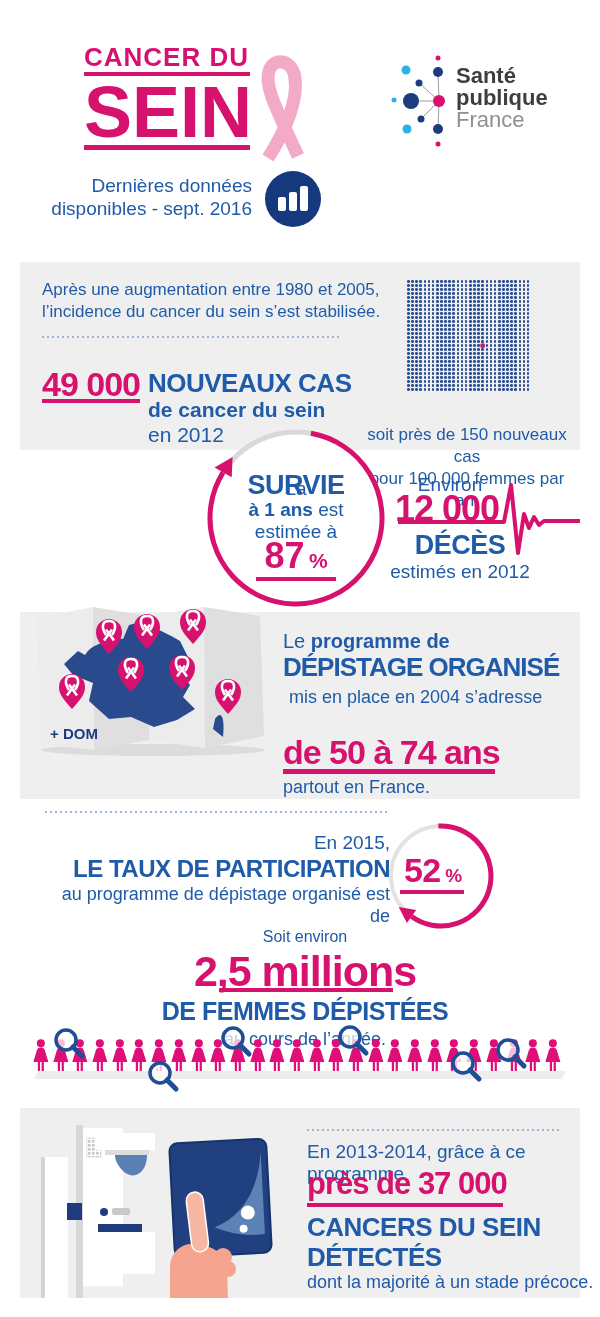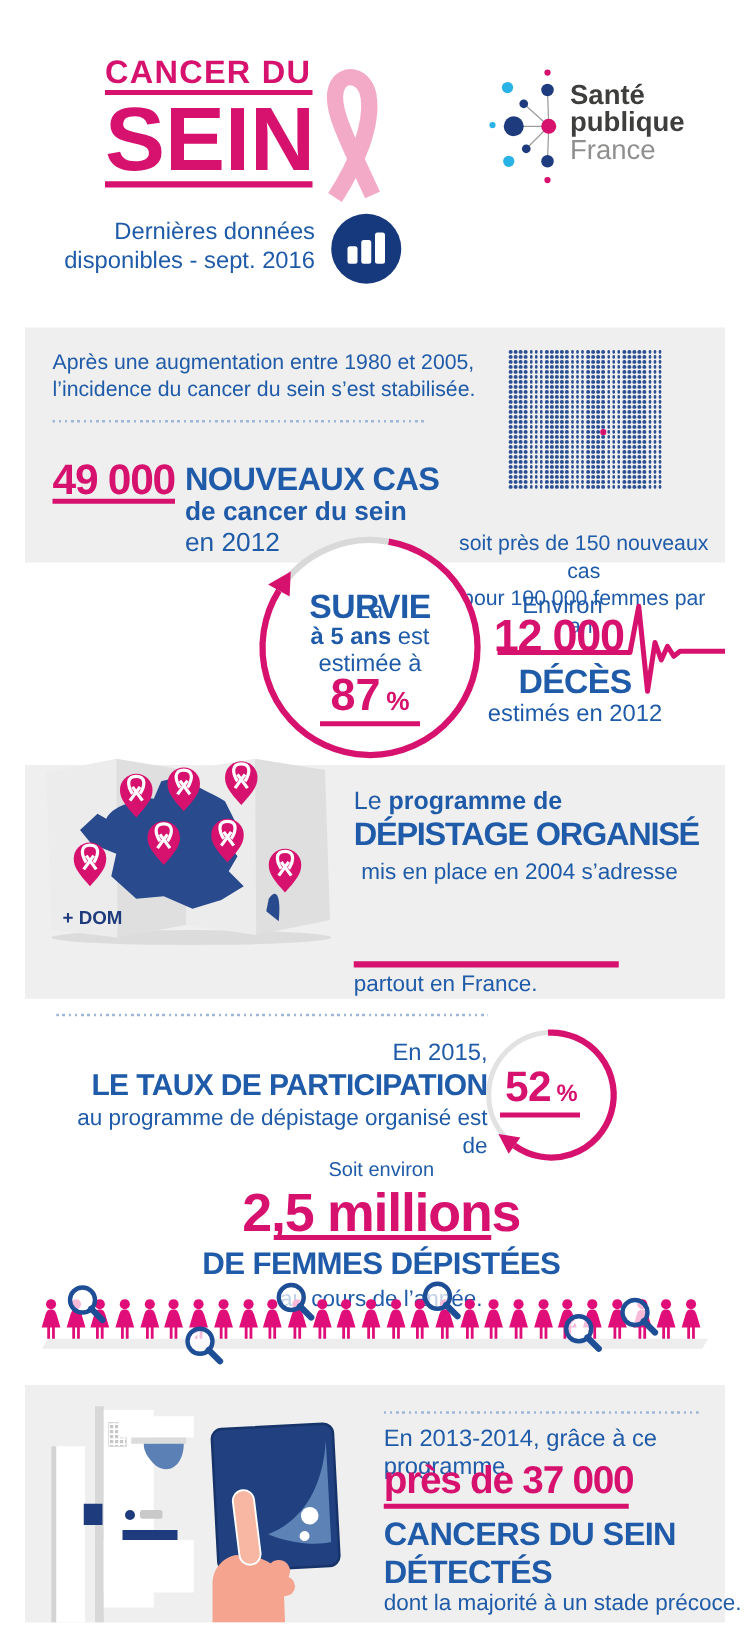--- a/index.html
+++ b/index.html
@@ -938,21 +938,21 @@
   </div>
 
   <svg class="abs" style="left:204px;top:426px;" width="184" height="184" viewBox="0 0 184 184" data-name="survival-circle-icon">
     <circle cx="92" cy="92" r="86" fill="#ffffff"></circle>
     <path d="M 106.9 7.3 A 86 86 0 0 0 19.1 46.4" fill="none" stroke="#d9d9d9" stroke-width="5"></path>
     <path d="M 106.9 7.3 A 86 86 0 1 1 19.1 46.4" fill="none" stroke="#d6116e" stroke-width="5"></path>
     <polygon points="28.6,31.1 27.7,51.2 10.5,41.6" fill="#d6116e" data-name="survival-arrowhead"></polygon>
   </svg>
   <div class="abs blue ctr" style="left:226px;top:462px;width:140px;font-size:19px;margin-top:16px;" data-name="survival-la">La</div>
   <div class="abs blue b ctr cond2" style="left:216px;top:470px;width:160px;font-size:27px;" data-name="survival-word">SURVIE</div>
-  <div class="abs blue ctr" style="left:216px;top:499px;width:160px;font-size:19px;" data-name="survival-5ans"><span class="b" data-name="survival-5ans-bold">à 5 ans</span><span data-name="survival-5ans-rest"> est</span></div>
+  <div class="abs blue ctr" style="left:216px;top:499px;width:160px;font-size:19px;" data-name="survival-5ans"><span class="b" data-name="survival-5ans-bold">à 1 ans</span><span data-name="survival-5ans-rest"> est</span></div>
   <div class="abs blue ctr" style="left:216px;top:521px;width:160px;font-size:19px;" data-name="survival-estimee">estimée à</div>
   <div class="abs pink ctr" style="left:216px;top:535px;width:160px;" data-name="survival-value-wrap">
     <span class="b" style="font-size:36px;" data-name="survival-value">87</span>
     <span class="b" style="font-size:21px;" data-name="survival-unit">%</span>
   </div>
   <div class="uline" style="left:256px;top:577px;width:80px;height:4px;" data-name="survival-underline"></div>
 
   <div class="abs blue ctr" style="left:390px;top:474px;width:120px;font-size:19px;" data-name="deaths-intro">Environ</div>
   <div class="abs pink b ctr cond" style="left:383px;top:488px;width:128px;font-size:36px;" data-name="deaths-value">12 000</div>
   <svg class="abs" style="left:383px;top:470px;" width="197" height="100" viewBox="0 0 197 100" data-name="heartbeat-icon">
@@ -989,20 +989,21 @@
       <use href="#pin" transform="translate(44,89)"></use>
     </g>
     <text x="22" y="141" font-size="15" font-weight="700" fill="#1e3c7d" data-name="dom-label">+ DOM</text>
   </svg>
 
   <div class="abs blue" style="left:283px;top:630px;font-size:20px;" data-name="screening-lead"><span data-name="screening-lead-regular">Le </span><span class="b" data-name="screening-lead-bold">programme de</span></div>
   <div class="abs blue b cond" style="left:283px;top:652px;font-size:26px;" data-name="screening-title">DÉPISTAGE ORGANISÉ</div>
   <div class="abs blue" style="left:278px;top:686px;font-size:18px;line-height:23px;margin-left:11px;" data-name="screening-body">
     <div data-name="screening-line1">mis en place en 2004 s’adresse</div>
   </div>
+  <div class="abs pink b cond" style="left:283px;top:733px;font-size:34px;" data-name="screening-highlight">de 50 à 74 ans</div>
   <div class="uline" style="left:283px;top:769px;width:212px;height:5px;" data-name="screening-underline"></div>
   <div class="abs blue" style="left:283px;top:777px;font-size:18px;" data-name="screening-line3">partout en France.</div>
 
   <div class="dotted" style="left:45px;top:811px;width:345px;" data-name="separator-dotted-2"></div>
   <div class="abs blue rt" style="left:40px;top:831px;width:350px;" data-name="participation-block">
     <div style="font-size:19px;line-height:23px;" data-name="participation-year">En 2015,</div>
     <div class="b cond2" style="font-size:24px;line-height:29px;" data-name="participation-title">LE TAUX DE PARTICIPATION</div>
     <div style="font-size:18px;line-height:22px;" data-name="participation-subtitle">au programme de dépistage organisé est de</div>
   </div>
   <svg class="abs" style="left:385px;top:820px;" width="112" height="112" viewBox="0 0 112 112" data-name="participation-circle-icon">

